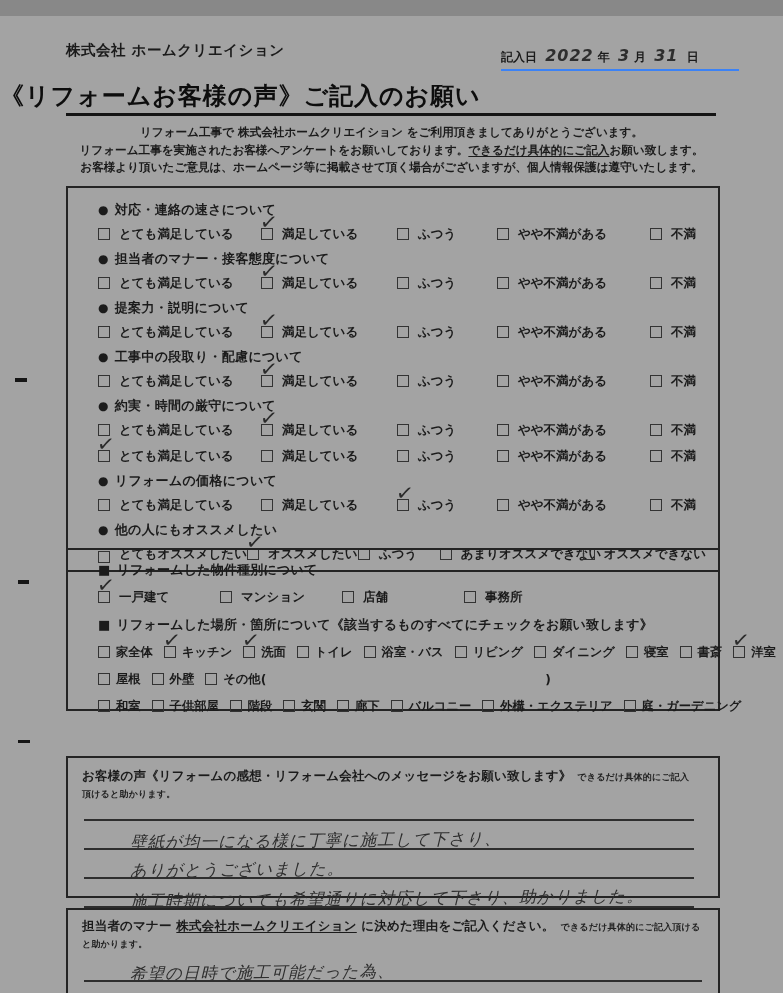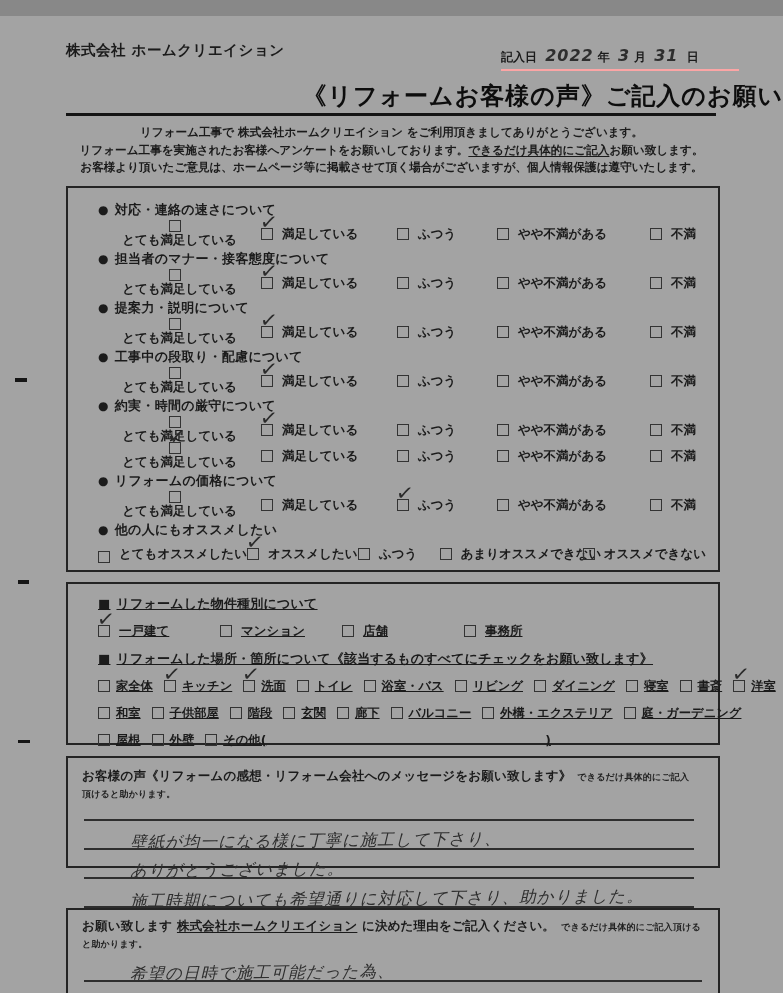--- a/index.html
+++ b/index.html
@@ -11,49 +11,49 @@
   
   .margin-mark { position:absolute; background:#161616; }
   .mm1 { left:15px; top:362px; width:12px; height:4px; }
   .mm2 { left:18px; top:564px; width:11px; height:4px; }
   .mm3 { left:18px; top:724px; width:12px; height:3px; }
 
   .hdr { position:absolute; left:66px; right:44px; top:24px; height:34px; }
   .company { font-size:14.5px; font-weight:600; letter-spacing:.5px; }
   .dateline {
     position:absolute; right:0; top:6px; width:238px;
-    border-bottom:2px solid #fca5a5; padding-bottom:3px;
+    border-bottom:2px solid #3b82f6; padding-bottom:3px;
     font-size:12px; font-weight:600; white-space:nowrap;
   }
   .hand { font-style:italic; color:#2e2e2e; letter-spacing:1px; }
   .dateline .hand { font-size:16px; padding:0 4px; }
 
   .title {
-    margin:0; position:absolute; left:0; right:0; top:64px; text-align:right;
+    margin:0; position:absolute; left:0; right:0; top:64px; text-align:left;
     font-size:24px; font-weight:900; letter-spacing:1px; color:#0d0d0d;
   }
   .title-rule { position:absolute; left:66px; right:67px; top:97px; height:3px; background:#141414; }
 
   .intro { position:absolute; left:0; right:0; top:108px; text-align:center;
            font-size:11.6px; line-height:17.5px; font-weight:600; }
   .ul { text-decoration:underline; text-underline-offset:2px; font-weight:700; }
 
   .box { position:absolute; left:66px; width:654px; border:2px solid #242424;
          background:transparent; box-sizing:border-box; }
   .box1 { top:170px; height:386px; padding:13px 12px 6px 30px; }
-  .box2 { top:566px; height:163px; padding:11px 22px 6px 30px;text-decoration:underline; }
-  .box3 { top:740px; height:112px; padding:10px 22px 0 14px; }
+  .box2 { top:532px; height:163px; padding:11px 22px 6px 30px; }
+  .box3 { top:740px; height:142px; padding:10px 22px 0 14px; }
   .box4 { top:892px; height:98px;  padding:8px 14px 0 14px; }
 
   .q { margin-bottom:6px; }
   .q-title { font-size:13px; font-weight:700; margin-bottom:5px; letter-spacing:.3px; }
   .q-title .bullet { font-size:12px; margin-right:6px; }
   .opt-row { display:flex; align-items:center; height:20px; }
   .opt { display:flex; align-items:center; font-size:12.5px; font-weight:600; white-space:nowrap; }
-  .opt-row.std .opt:nth-child(1){ width:163px;flex-direction:column; }
+  .opt-row.std .opt:nth-child(1){ width:163px; }
   .opt-row.std .opt:nth-child(2){ width:136px; }
   .opt-row.std .opt:nth-child(3){ width:100px; }
   .opt-row.std .opt:nth-child(4){ width:153px; }
   .opt-row.wide .opt:nth-child(1){ width:152px;align-items:flex-end; }
   .opt-row.wide .opt:nth-child(2){ width:117px; }
   .opt-row.wide .opt:nth-child(3){ width:86px; }
   .opt-row.wide .opt:nth-child(4){ width:143px; }
 
   .cb-wrap { position:relative; display:inline-block; width:12px; height:12px; margin-right:9px; flex:none; }
   .cb { position:absolute; inset:0; border:1.7px solid #333; box-sizing:border-box; background:transparent; }
@@ -481,70 +481,20 @@
           <span>書斎</span>
         </span>
         <span class="opt">
           <span class="cb-wrap">
             <span class="cb"></span>
             <span class="tick">✓</span>
           </span>
           <span>洋室</span>
         </span>
       </div>
-    <div class="places-row" id="places-row2">
-        <span class="opt">
-          <span class="cb-wrap">
-            <span class="cb"></span>
-          </span>
-          <span>和室</span>
-        </span>
-        <span class="opt">
-          <span class="cb-wrap">
-            <span class="cb"></span>
-          </span>
-          <span>子供部屋</span>
-        </span>
-        <span class="opt">
-          <span class="cb-wrap">
-            <span class="cb"></span>
-          </span>
-          <span>階段</span>
-        </span>
-        <span class="opt">
-          <span class="cb-wrap">
-            <span class="cb"></span>
-          </span>
-          <span>玄関</span>
-        </span>
-        <span class="opt">
-          <span class="cb-wrap">
-            <span class="cb"></span>
-          </span>
-          <span>廊下</span>
-        </span>
-        <span class="opt">
-          <span class="cb-wrap">
-            <span class="cb"></span>
-          </span>
-          <span>バルコニー</span>
-        </span>
-        <span class="opt">
-          <span class="cb-wrap">
-            <span class="cb"></span>
-          </span>
-          <span>外構・エクステリア</span>
-        </span>
-        <span class="opt">
-          <span class="cb-wrap">
-            <span class="cb"></span>
-          </span>
-          <span>庭・ガーデニング</span>
-        </span>
-      </div>
     <div class="places-row" id="places-row3">
         <span class="opt">
           <span class="cb-wrap">
             <span class="cb"></span>
           </span>
           <span>屋根</span>
         </span>
         <span class="opt">
           <span class="cb-wrap">
             <span class="cb"></span>
@@ -552,39 +502,89 @@
           <span>外壁</span>
         </span>
         <span class="opt">
           <span class="cb-wrap">
             <span class="cb"></span>
           </span>
           <span>その他(</span>
         </span>
         <span class="paren-space"></span>
         <span style="font-weight: 600; font-size: 12.3px;">)</span>
+      </div>
+    <div class="places-row" id="places-row2">
+        <span class="opt">
+          <span class="cb-wrap">
+            <span class="cb"></span>
+          </span>
+          <span>和室</span>
+        </span>
+        <span class="opt">
+          <span class="cb-wrap">
+            <span class="cb"></span>
+          </span>
+          <span>子供部屋</span>
+        </span>
+        <span class="opt">
+          <span class="cb-wrap">
+            <span class="cb"></span>
+          </span>
+          <span>階段</span>
+        </span>
+        <span class="opt">
+          <span class="cb-wrap">
+            <span class="cb"></span>
+          </span>
+          <span>玄関</span>
+        </span>
+        <span class="opt">
+          <span class="cb-wrap">
+            <span class="cb"></span>
+          </span>
+          <span>廊下</span>
+        </span>
+        <span class="opt">
+          <span class="cb-wrap">
+            <span class="cb"></span>
+          </span>
+          <span>バルコニー</span>
+        </span>
+        <span class="opt">
+          <span class="cb-wrap">
+            <span class="cb"></span>
+          </span>
+          <span>外構・エクステリア</span>
+        </span>
+        <span class="opt">
+          <span class="cb-wrap">
+            <span class="cb"></span>
+          </span>
+          <span>庭・ガーデニング</span>
+        </span>
       </div>
   </section>
 
   <section class="box box3">
     <div class="fb-title"><span>お客様の声《リフォームの感想・リフォーム会社へのメッセージをお願い致します》</span><span class="fb-note">できるだけ具体的にご記入頂けると助かります。</span></div>
     <div class="wline first"></div>
     <div class="wline">
         <span class="hand">壁紙が均一になる様に丁寧に施工して下さり、</span>
       </div>
     <div class="wline">
         <span class="hand">ありがとうございました。</span>
       </div>
     <div class="wline">
         <span class="hand">施工時期についても希望通りに対応して下さり、助かりました。</span>
       </div>
   </section>
 
   <section class="box box4">
-    <div class="fb-title"><span>お願い致します</span> <span class="ul">株式会社ホームクリエイション</span> <span>に決めた理由をご記入ください。</span><span class="fb-note">できるだけ具体的にご記入頂けると助かります。</span></div>
+    <div class="fb-title"><span>担当者のマナー</span> <span class="ul">株式会社ホームクリエイション</span> <span>に決めた理由をご記入ください。</span><span class="fb-note">できるだけ具体的にご記入頂けると助かります。</span></div>
     <div class="wline">
         <span class="hand">希望の日時で施工可能だった為、</span>
       </div>
     <div class="wline">
         <span class="hand">金額が妥当だった為.</span>
       </div>
 
   </section>
 </div>
 

